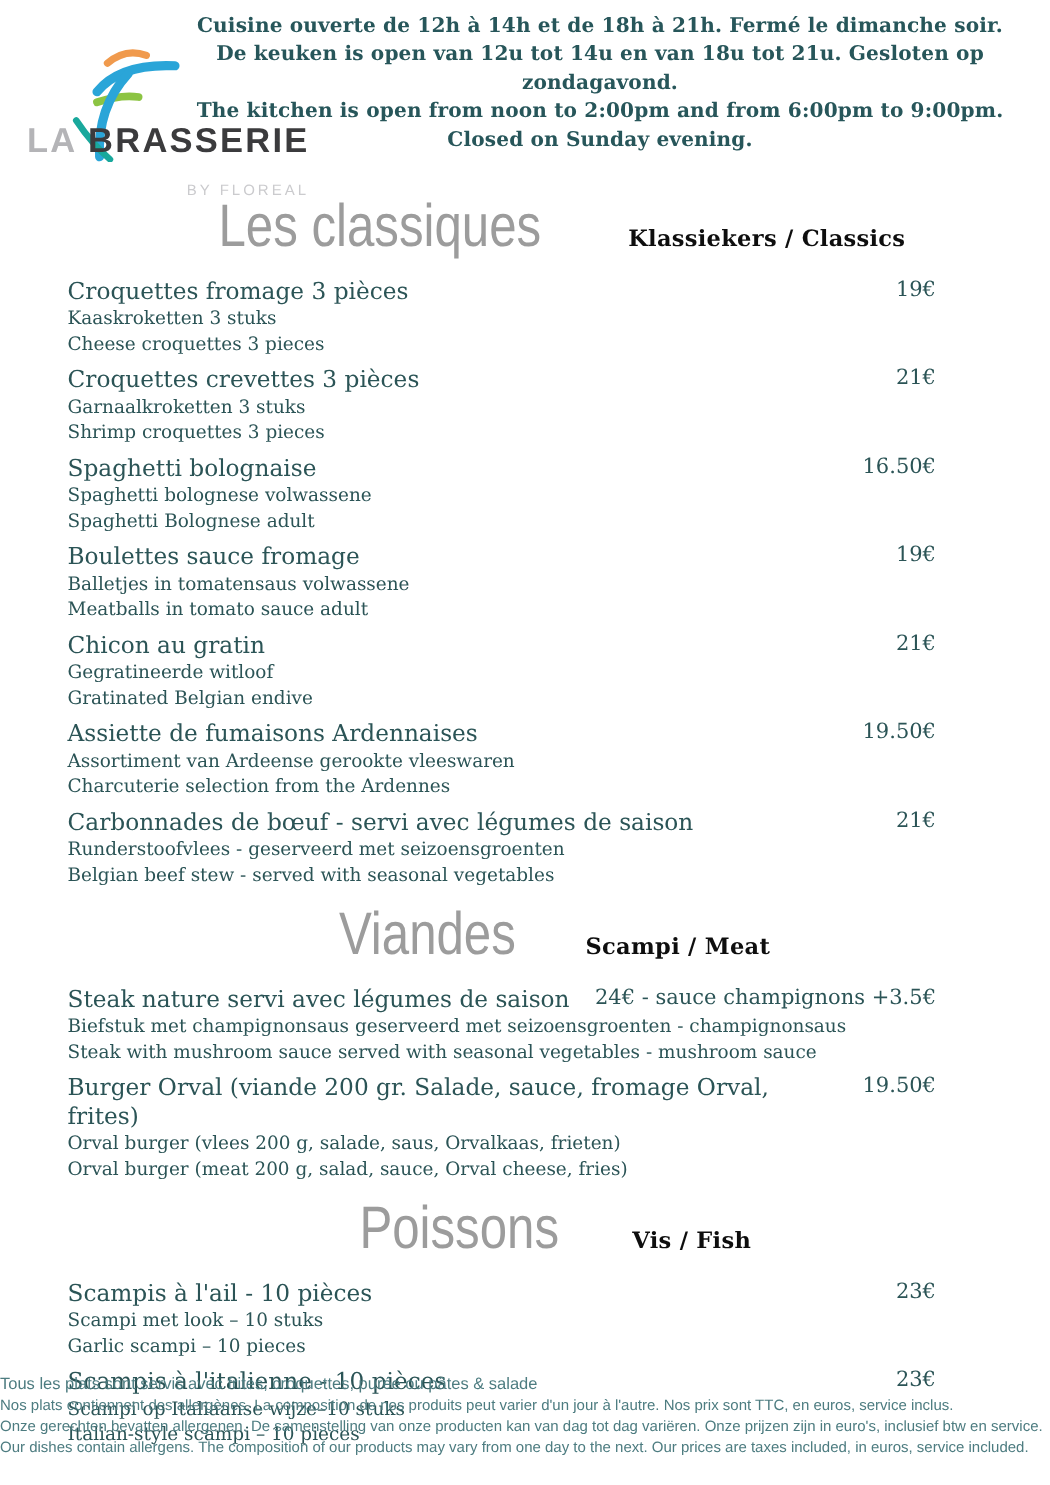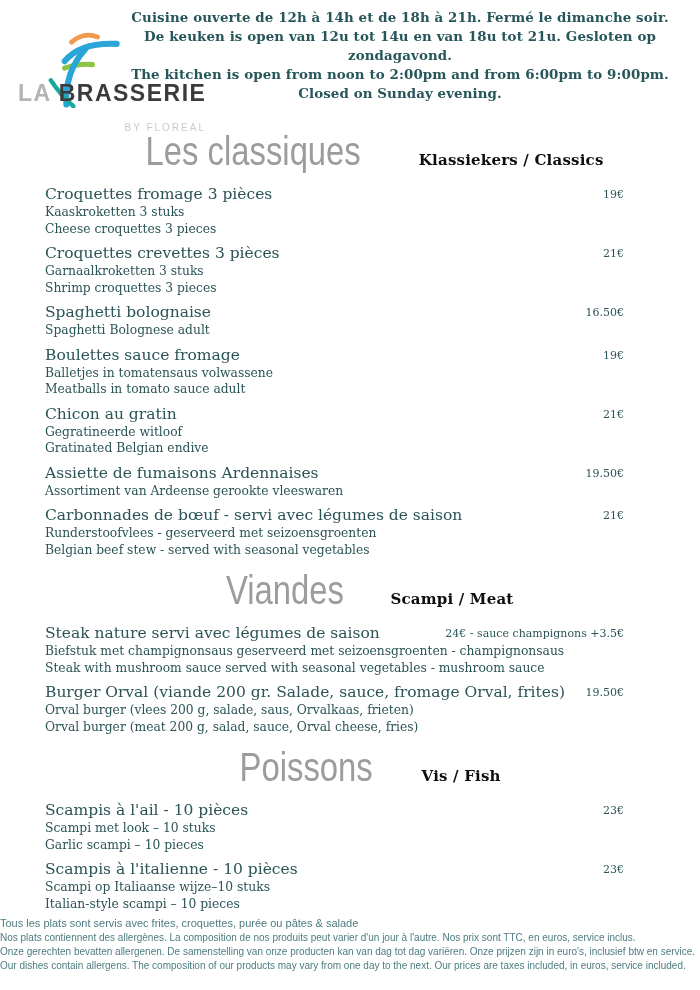--- a/index.html
+++ b/index.html
@@ -64,23 +64,23 @@
   .section-sub {
     font-weight:bold;
     font-size:15px;
     color:#0e0e0e;
     letter-spacing:0.2px;
   }
 
   
   .menu { padding:4px 76px 0 45px; }
   .item { margin-bottom:7px; }
-  .item-head { display:flex; justify-content:space-between; align-items:center; }
+  .item-head { display:flex; justify-content:space-between; align-items:flex-start; }
   .item-name { font-size:15.5px; line-height:19px; color:#2b5456; }
-  .item-price { font-size:11px; color:#2b5456; white-space:nowrap; padding-left:12px; }
+  .item-price { font-size:14px; color:#2b5456; white-space:nowrap; padding-left:12px; }
   .item-sub { font-size:12.3px; line-height:16.5px; color:#2b5456; }
 
   
   .footer {
     position:absolute; bottom:25px; left:0; width:700px;
     font-family:"Liberation Sans", sans-serif;
     color:#4d7c80;
   }
   .footer .f1 { font-size:11px; line-height:15px; }
   .footer .fs { font-size:10px; line-height:14px; }
@@ -133,20 +133,21 @@
         <span class="item-price">21€</span>
       </div>
       <div class="item-sub">Garnaalkroketten 3 stuks</div>
       <div class="item-sub">Shrimp croquettes 3 pieces</div>
     </div>
     <div class="item">
       <div class="item-head">
         <span class="item-name">Spaghetti bolognaise</span>
         <span class="item-price">16.50€</span>
       </div>
+      <div class="item-sub">Spaghetti bolognese volwassene</div>
       <div class="item-sub">Spaghetti Bolognese adult</div>
     </div>
     <div class="item">
       <div class="item-head">
         <span class="item-name">Boulettes sauce fromage</span>
         <span class="item-price">19€</span>
       </div>
       <div class="item-sub">Balletjes in tomatensaus volwassene</div>
       <div class="item-sub">Meatballs in tomato sauce adult</div>
     </div>
@@ -157,20 +158,21 @@
       </div>
       <div class="item-sub">Gegratineerde witloof</div>
       <div class="item-sub">Gratinated Belgian endive</div>
     </div>
     <div class="item">
       <div class="item-head">
         <span class="item-name">Assiette de fumaisons Ardennaises</span>
         <span class="item-price">19.50€</span>
       </div>
       <div class="item-sub">Assortiment van Ardeense gerookte vleeswaren</div>
+      <div class="item-sub">Charcuterie selection from the Ardennes</div>
     </div>
     <div class="item">
       <div class="item-head">
         <span class="item-name">Carbonnades de bœuf - servi avec légumes de saison</span>
         <span class="item-price">21€</span>
       </div>
       <div class="item-sub">Runderstoofvlees - geserveerd met seizoensgroenten</div>
       <div class="item-sub">Belgian beef stew - served with seasonal vegetables</div>
     </div>
   </div>

